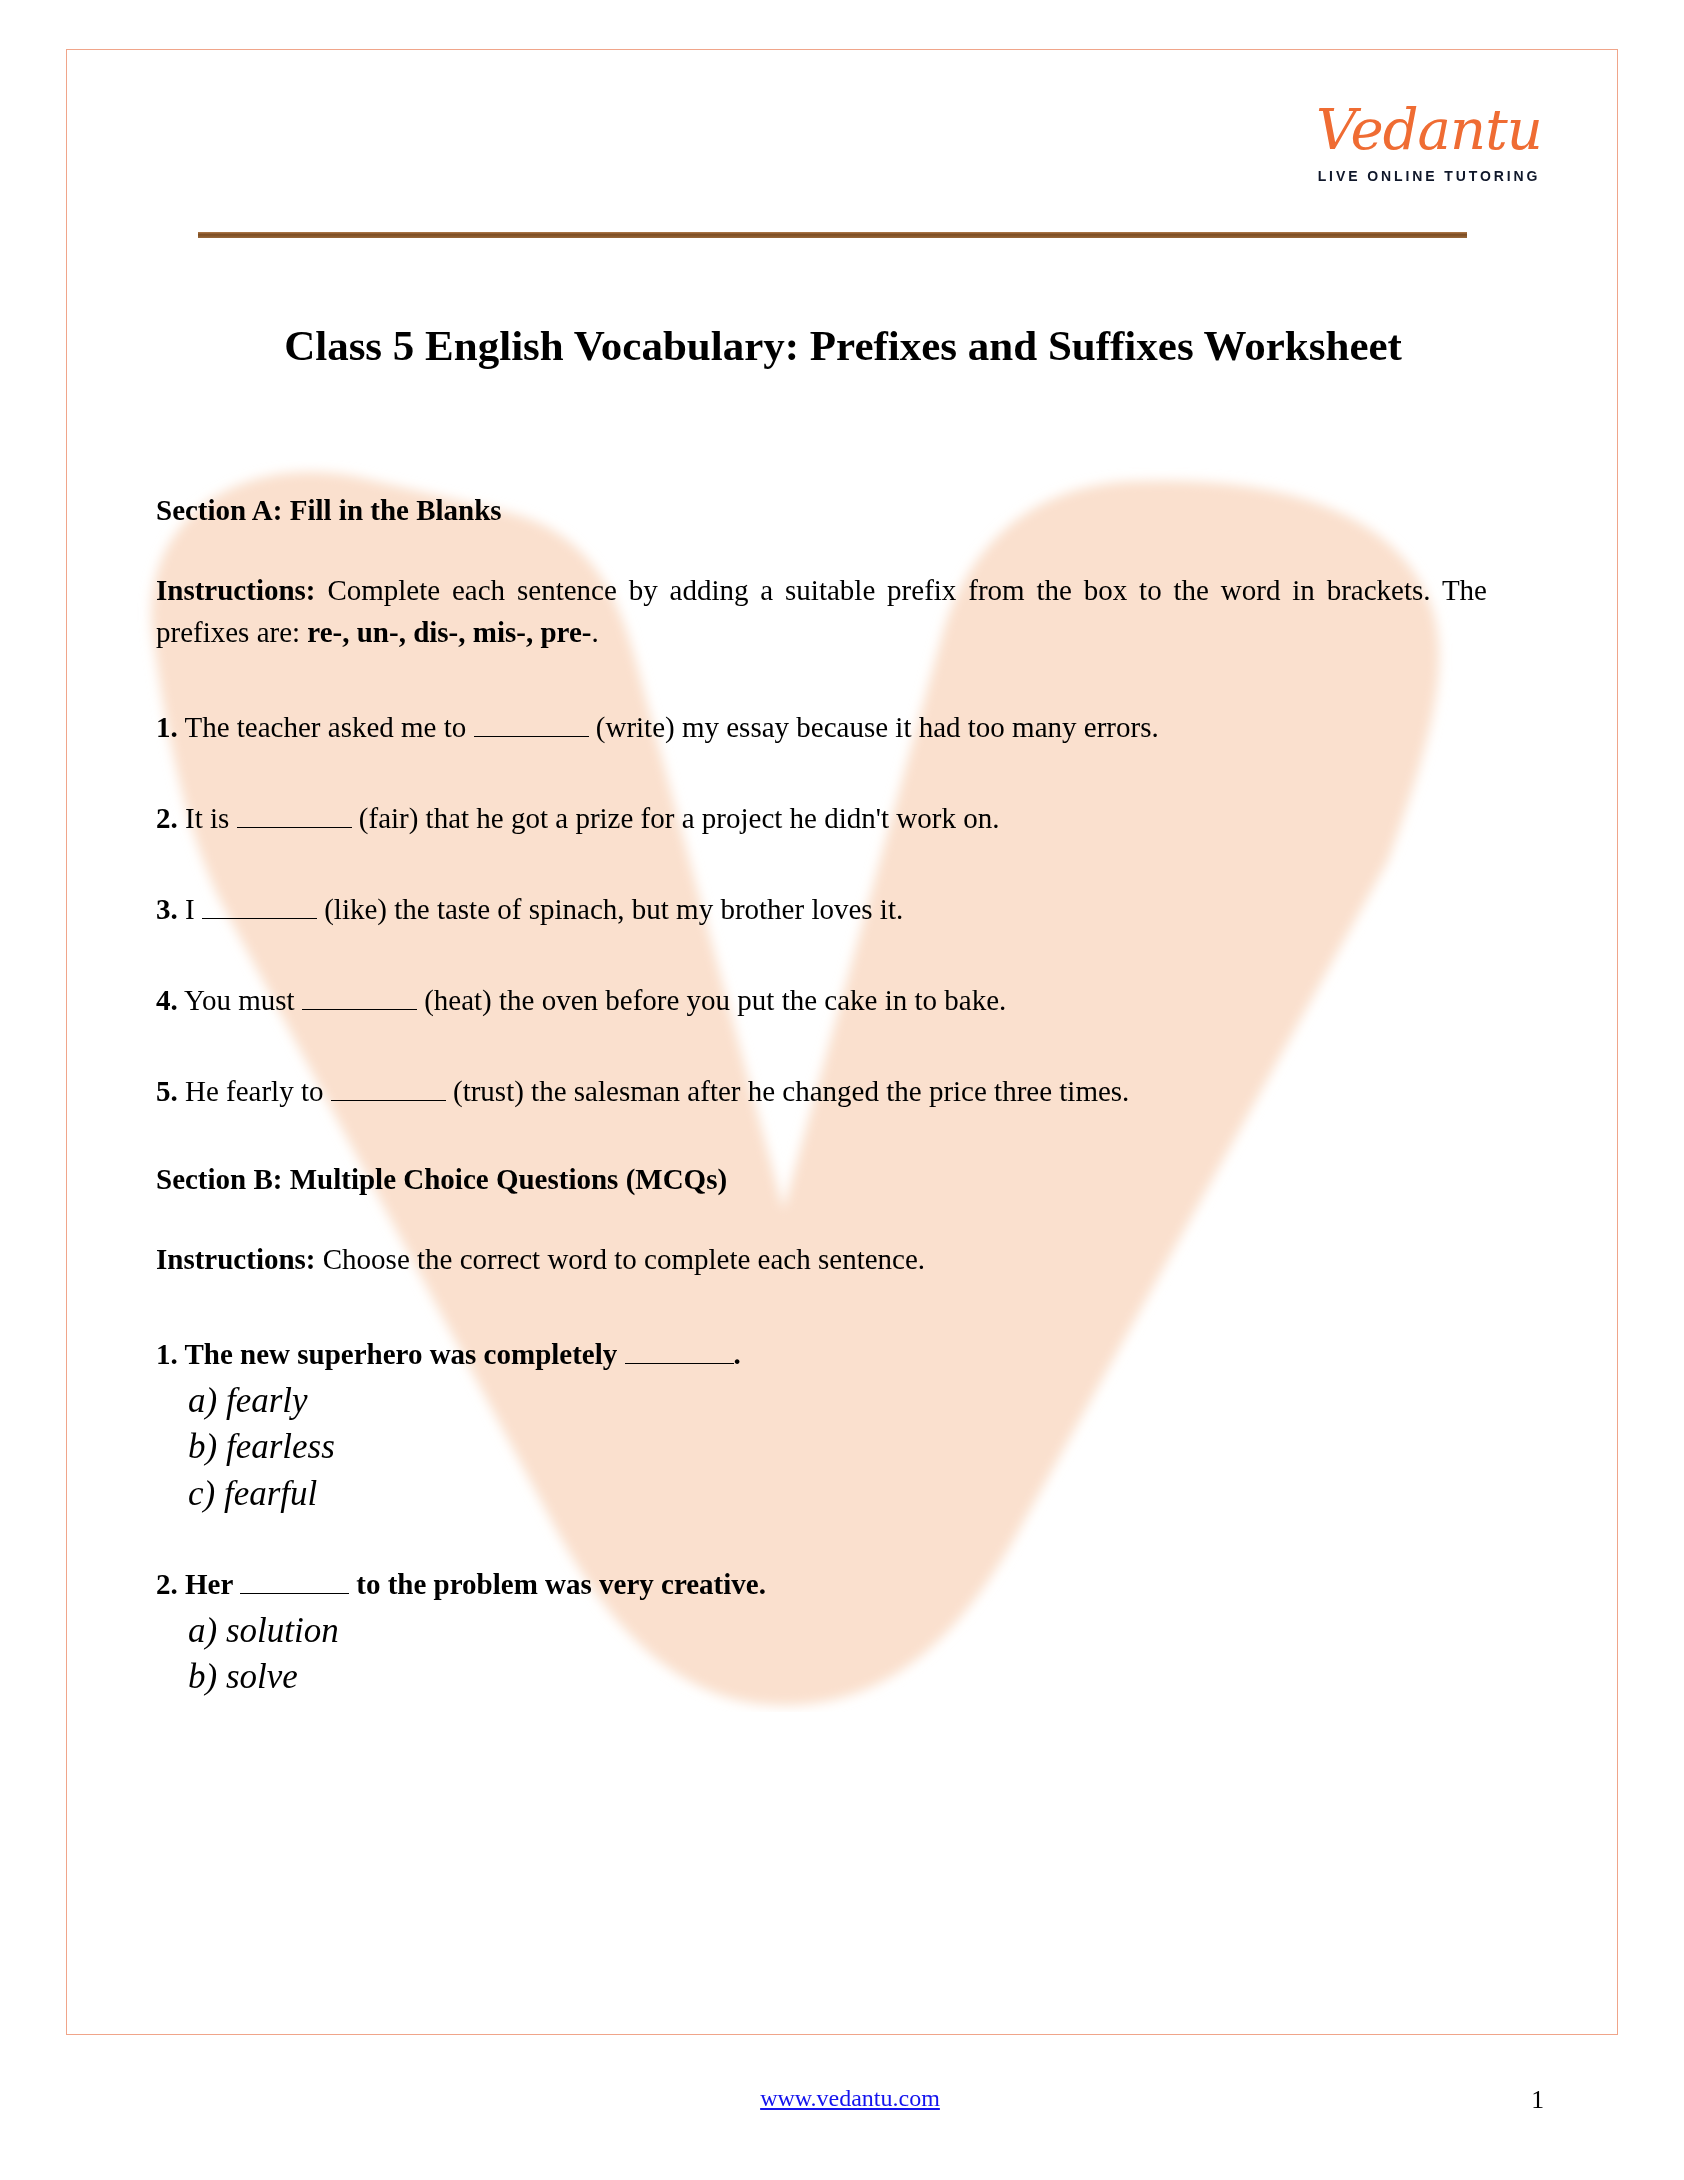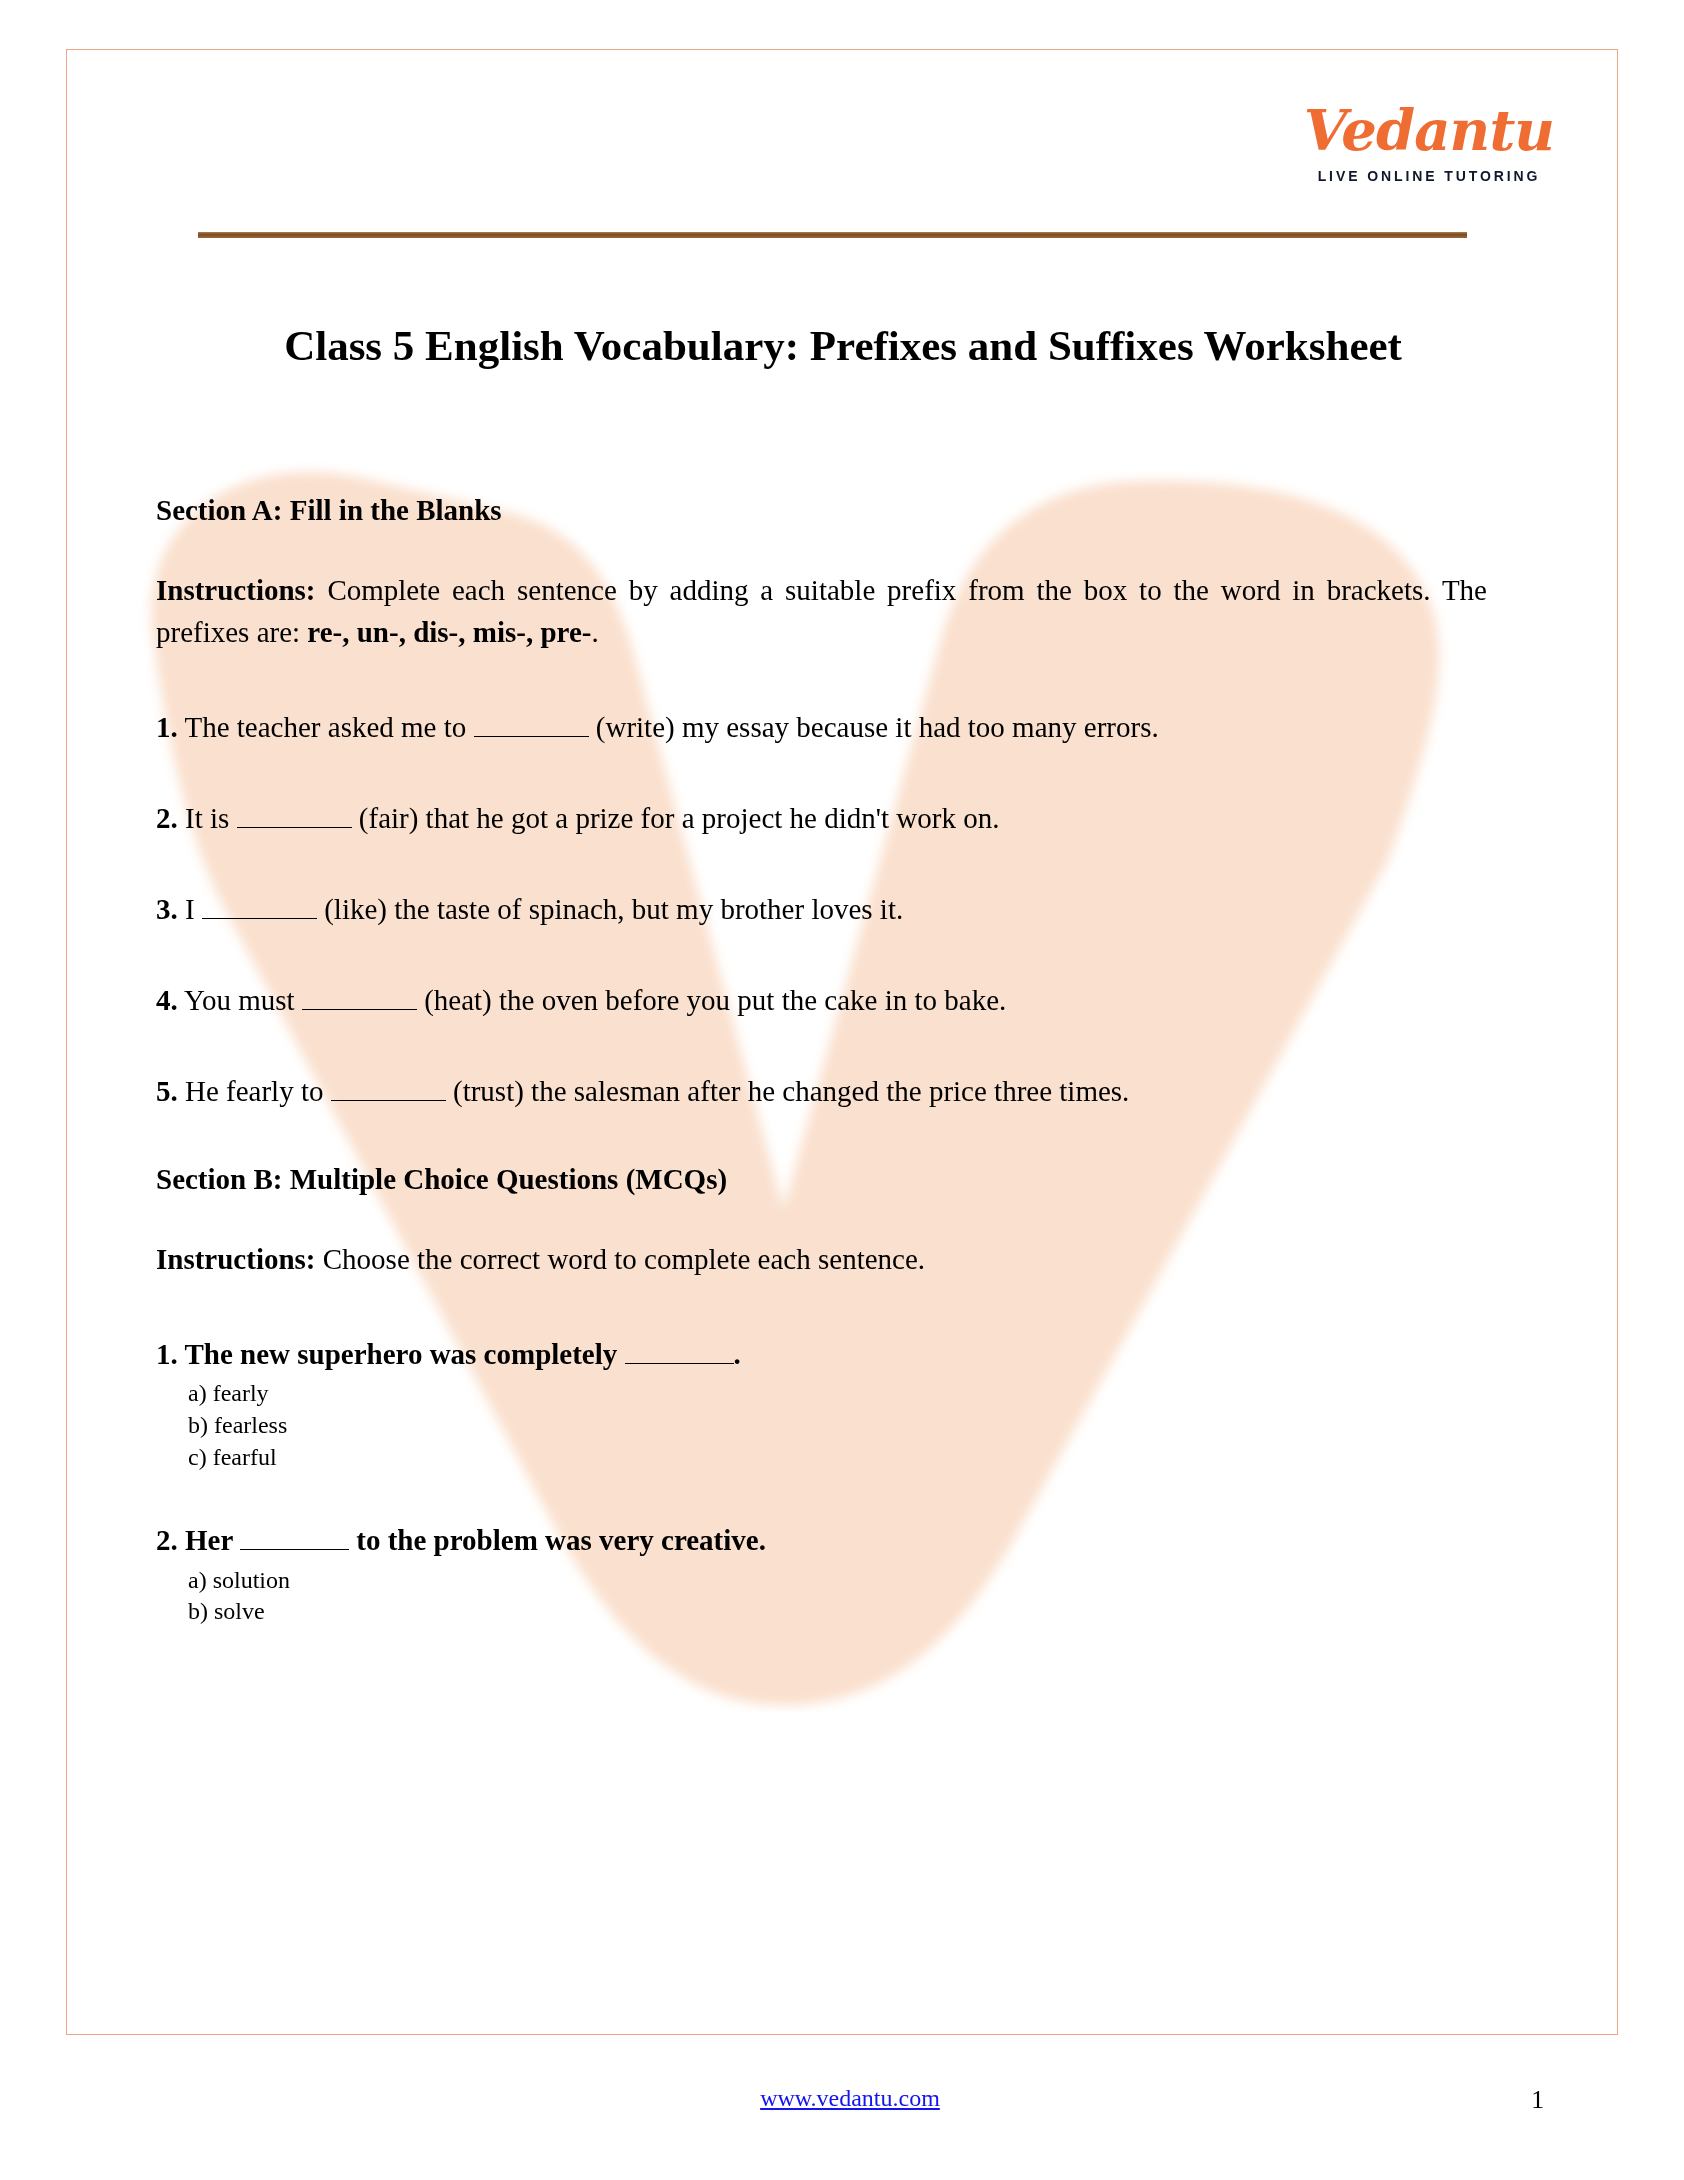--- a/index.html
+++ b/index.html
@@ -57,21 +57,21 @@
   .logo-block {
     position: absolute;
     right: 128px;
     top: 102px;
     width: 256px;
     text-align: center;
   }
   .logo-word {
     font-family: "DejaVu Serif", serif;
     font-style: italic;
-    font-weight: 700;
+    font-weight: 400;
     font-size: 56px;
     color: #ef6c33;
     letter-spacing: -0.9px;
     line-height: 1;
     display: block;
   }
   .logo-tagline {
     display: block;
     margin-top: 10px;
     font-family: "Liberation Sans", sans-serif;
@@ -146,23 +146,24 @@
     font-weight: bold;
     line-height: 1.45;
     margin: 0 0 3.4px 0;
   }
   .mcq-opts {
     margin: 0 0 46px 0;
     padding: 0;
     list-style: none;
   }
   .mcq-opts li {
-    font-size: 24px;
+    font-size: 35px;
     line-height: 1.32;
     padding-left: 32px;
+    font-style: italic;
   }
 
   .footer {
     position: absolute;
     left: 156px;
     top: 2085px;
     width: 1388px;
     height: 34px;
   }
   .footer-link {

